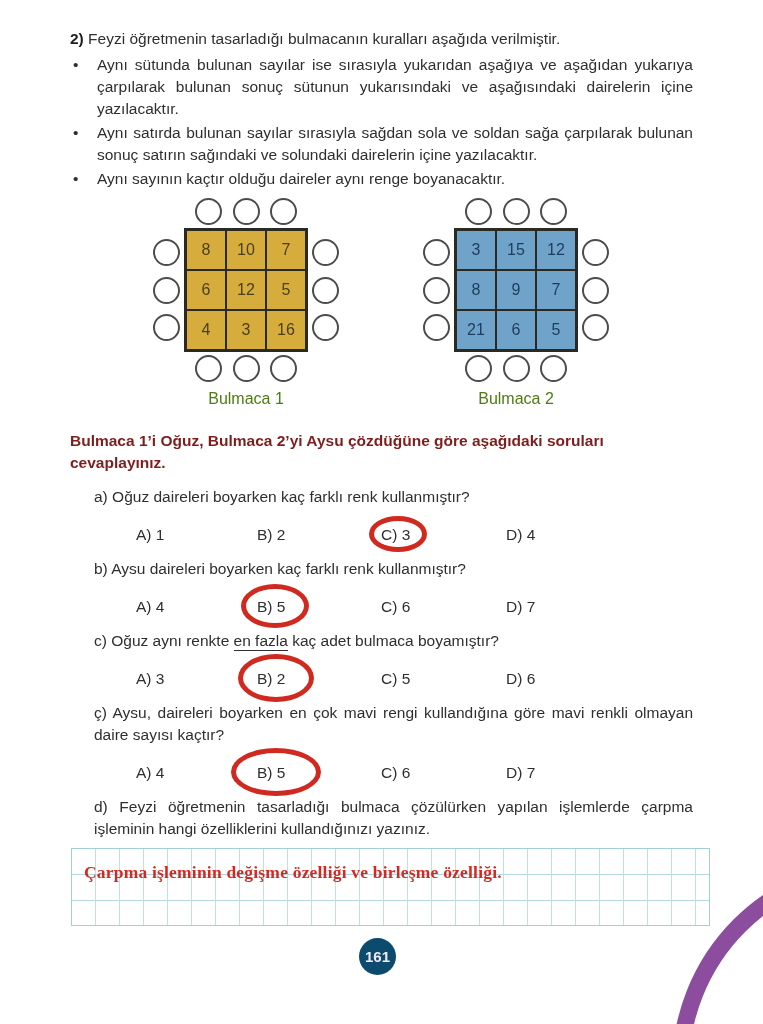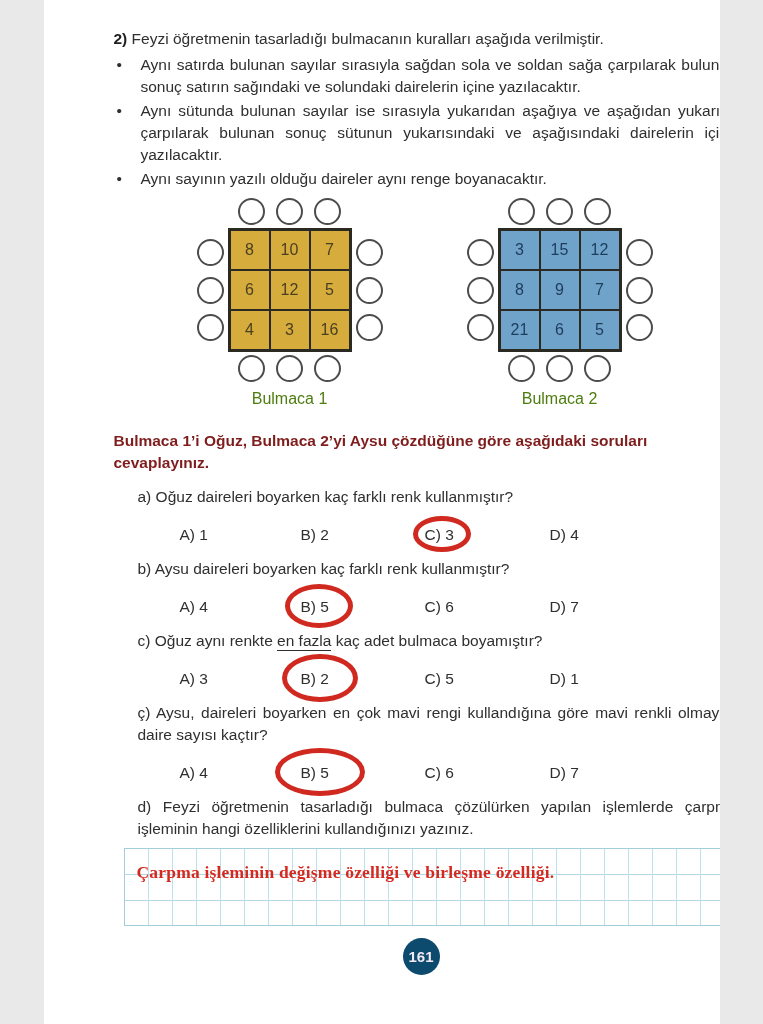--- a/index.html
+++ b/index.html
@@ -1,18 +1,18 @@
 <!DOCTYPE html>
 <html><head>
 <meta charset="utf-8">
 <style>
   * { margin:0; padding:0; box-sizing:border-box; }
   html,body { background:#e9e9e9; }
   .page {
-    position:relative; width:676px; height:1024px; margin:0 auto;
+    position:relative; width:763px; height:1024px; margin:0 auto;
     background:#ffffff; overflow:hidden;
     font-family:"Liberation Sans", sans-serif;
     color:#2f2f2f; font-size:15.5px; line-height:22px;
   }
   .content { position:absolute; left:70px; top:28px; width:623px; }
 
   
   .intro { text-align:justify; margin-bottom:4px; }
   .intro b { color:#1f1f1f; }
   ul.rules { list-style:none; }
@@ -43,21 +43,21 @@
   .opts { display:grid; grid-template-columns:121px 124px 125px auto; margin:16px 0 12px 66px; }
   .opt { position:relative; display:inline-block; width:max-content; }
   .ellipse { position:absolute; border:5px solid #d02a20; border-radius:50%; pointer-events:none; }
   .el-a  { width:58px; height:36px; left:-12px; top:-8px; }
   .el-b  { width:68px; height:44px; left:-16px; top:-12px; }
   .el-c  { width:76px; height:48px; left:-19px; top:-14px; }
   .el-cc { width:90px; height:48px; left:-26px; top:-14px; }
 
   
   .answer-box {
-    position:relative; margin-top:8px; margin-left:10px; width:639px; height:78px;
+    position:relative; margin-top:8px; margin-left:1px; width:639px; height:78px;
     border:1px solid #a5cedd;
     background-image:
       repeating-linear-gradient(to right, transparent 0px, transparent 23px, #bfe0ea 23px, #bfe0ea 24px),
       repeating-linear-gradient(to bottom, transparent 0px, transparent 25px, #b3d8e4 25px, #b3d8e4 26px);
   }
   .answer-text {
     position:absolute; left:12px; top:12px;
     font-family:"Liberation Serif", serif; font-weight:bold;
     font-size:17.5px; color:#d5291f; letter-spacing:0.2px;
   }
@@ -75,23 +75,23 @@
 </style>
 </head>
 <body>
 
 <div class="page">
   <div class="content">
 
     <p class="intro"><b>2)</b> <span>Feyzi öğretmenin tasarladığı bulmacanın kuralları aşağıda verilmiştir.</span></p>
 
     <ul class="rules">
+      <li>Aynı sütunda bulunan sayılar ise sırasıyla yukarıdan aşağıya ve aşağıdan yukarıya çarpılarak bulunan sonuç sütunun yukarısındaki ve aşağısındaki dairelerin içine yazılacaktır.</li>
       <li>Aynı satırda bulunan sayılar sırasıyla sağdan sola ve soldan sağa çarpılarak bulunan sonuç satırın sağındaki ve solundaki dairelerin içine yazılacaktır.</li>
-      <li>Aynı sütunda bulunan sayılar ise sırasıyla yukarıdan aşağıya ve aşağıdan yukarıya çarpılarak bulunan sonuç sütunun yukarısındaki ve aşağısındaki dairelerin içine yazılacaktır.</li>
-      <li>Aynı sayının yazılı olduğu daireler aynı renge boyanacaktır.</li>
+      <li>Aynı sayının kaçtır olduğu daireler aynı renge boyanacaktır.</li>
     </ul>
 
     <div class="figures">
 
       <div class="puzzle gold">
         <div class="prow top">
           <div class="pcircle"></div>
           <div class="pcircle"></div>
           <div class="pcircle"></div>
         </div>
@@ -180,21 +180,21 @@
       <span class="opt"><span class="ellipse el-b"></span><span>B) 5</span></span>
       <span class="opt">C) 6</span>
       <span class="opt">D) 7</span>
     </div>
 
     <p class="q"><span>c) Oğuz aynı renkte </span><span class="u">en fazla</span><span> kaç adet bulmaca boyamıştır?</span></p>
     <div class="opts">
       <span class="opt">A) 3</span>
       <span class="opt"><span class="ellipse el-c"></span><span>B) 2</span></span>
       <span class="opt">C) 5</span>
-      <span class="opt">D) 1</span>
+      <span class="opt">D) 6</span>
     </div>
 
     <p class="q">ç) Aysu, daireleri boyarken en çok mavi rengi kullandığına göre mavi renkli olmayan daire sayısı kaçtır?</p>
     <div class="opts">
       <span class="opt">A) 4</span>
       <span class="opt"><span class="ellipse el-cc"></span><span>B) 5</span></span>
       <span class="opt">C) 6</span>
       <span class="opt">D) 7</span>
     </div>
 

